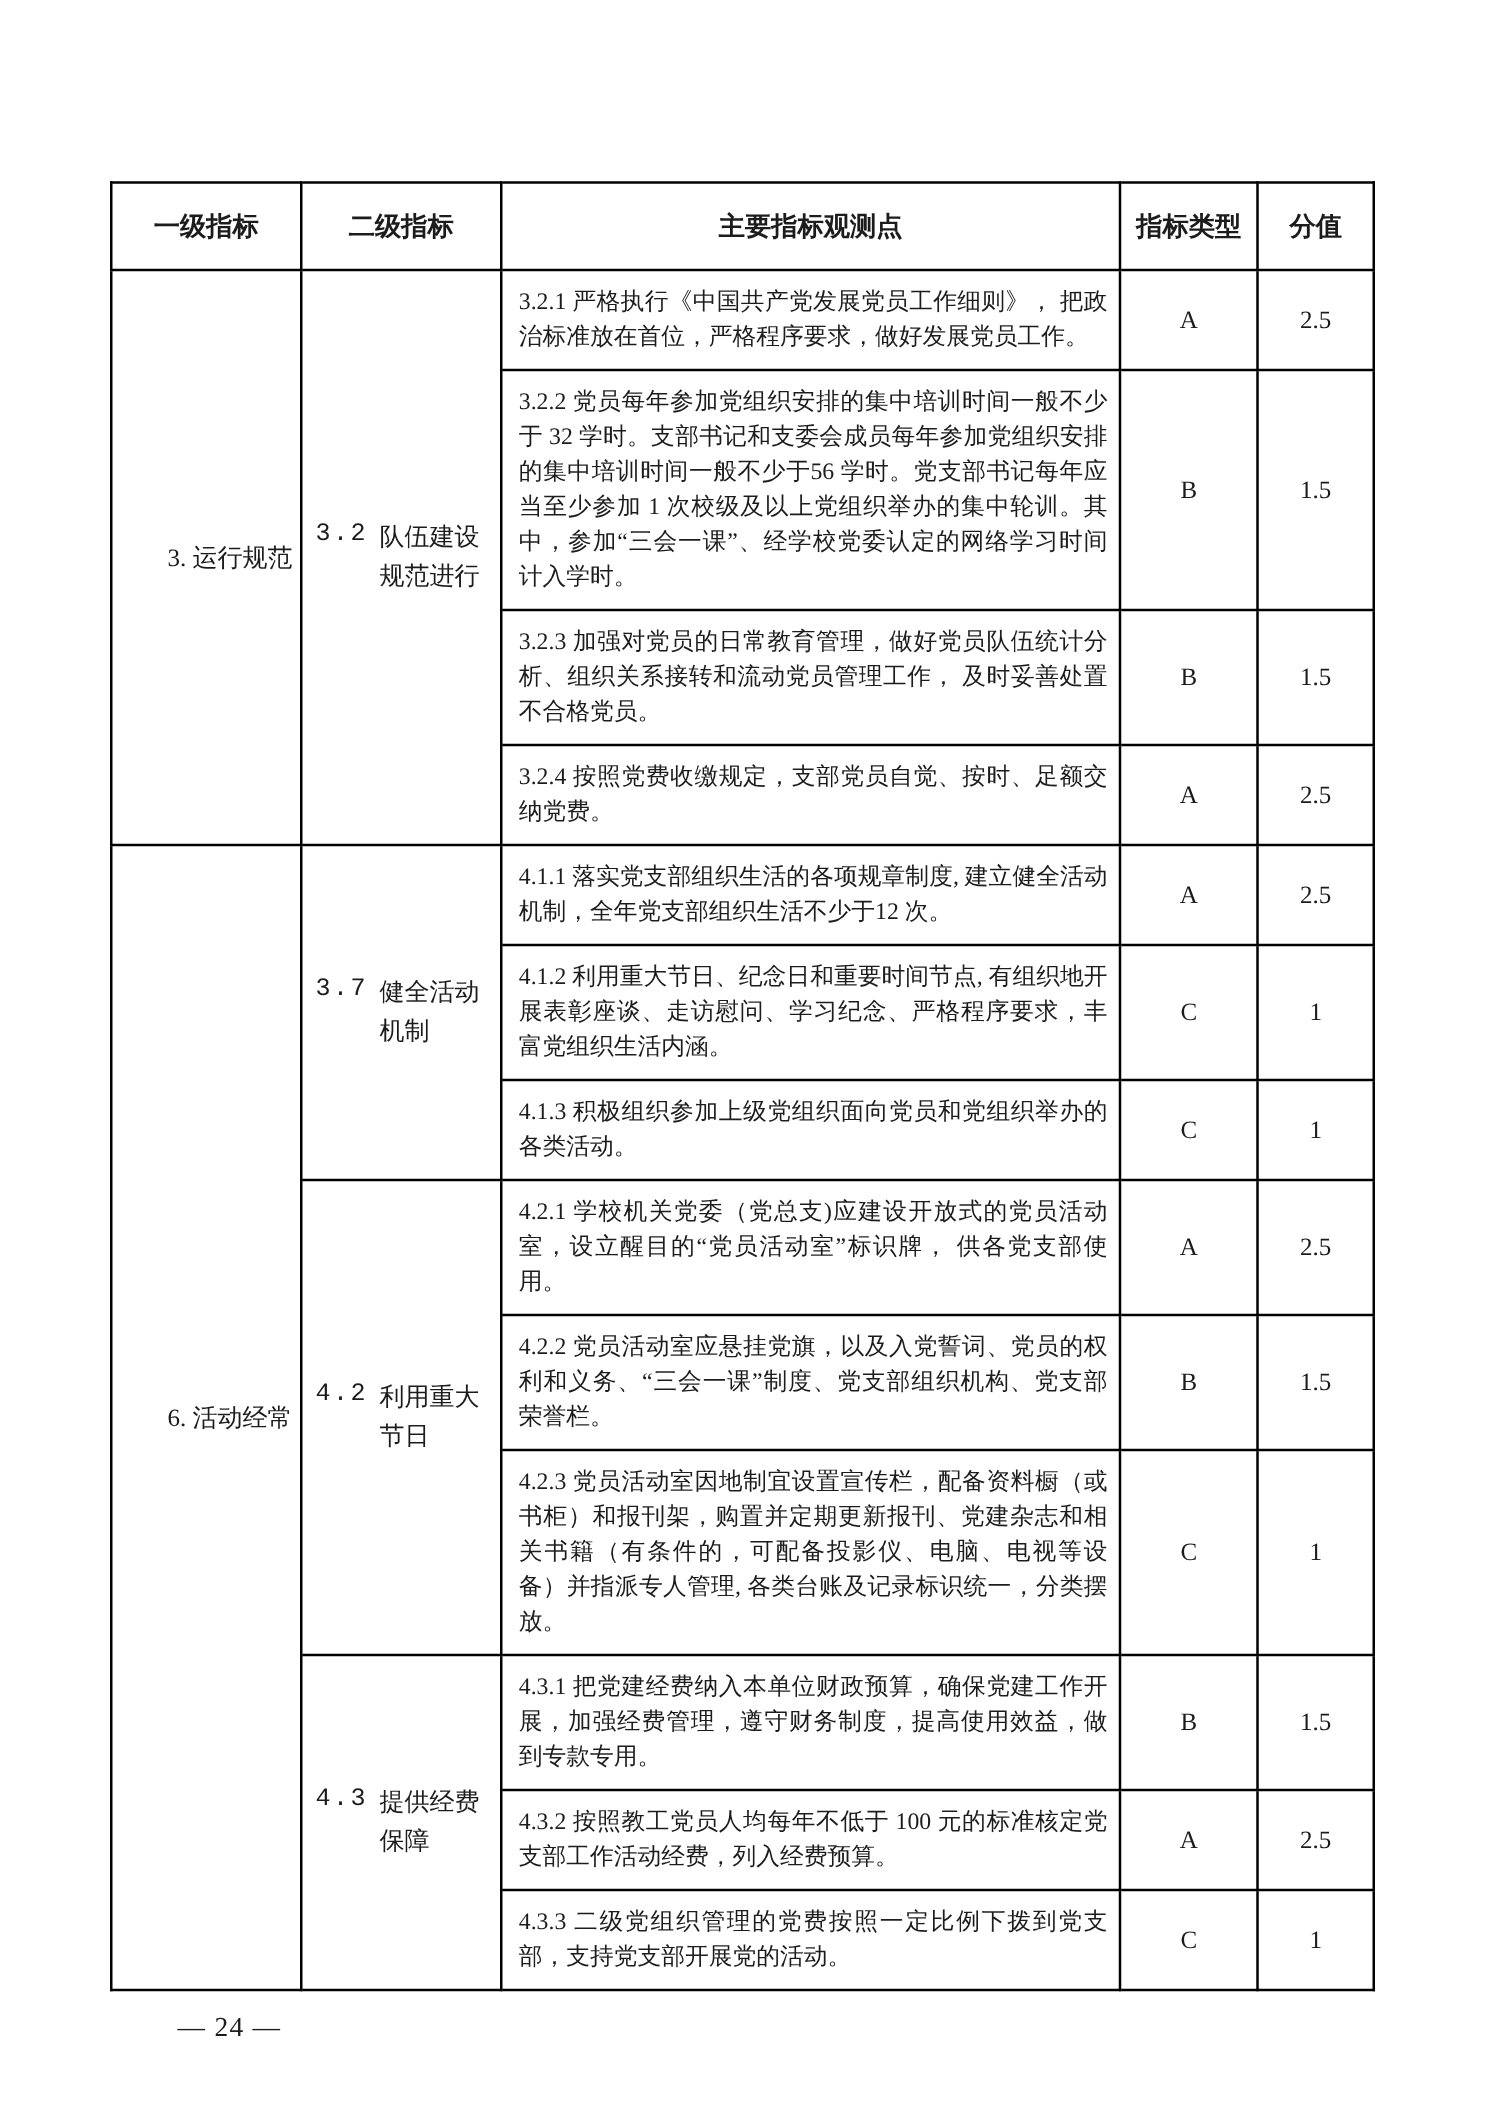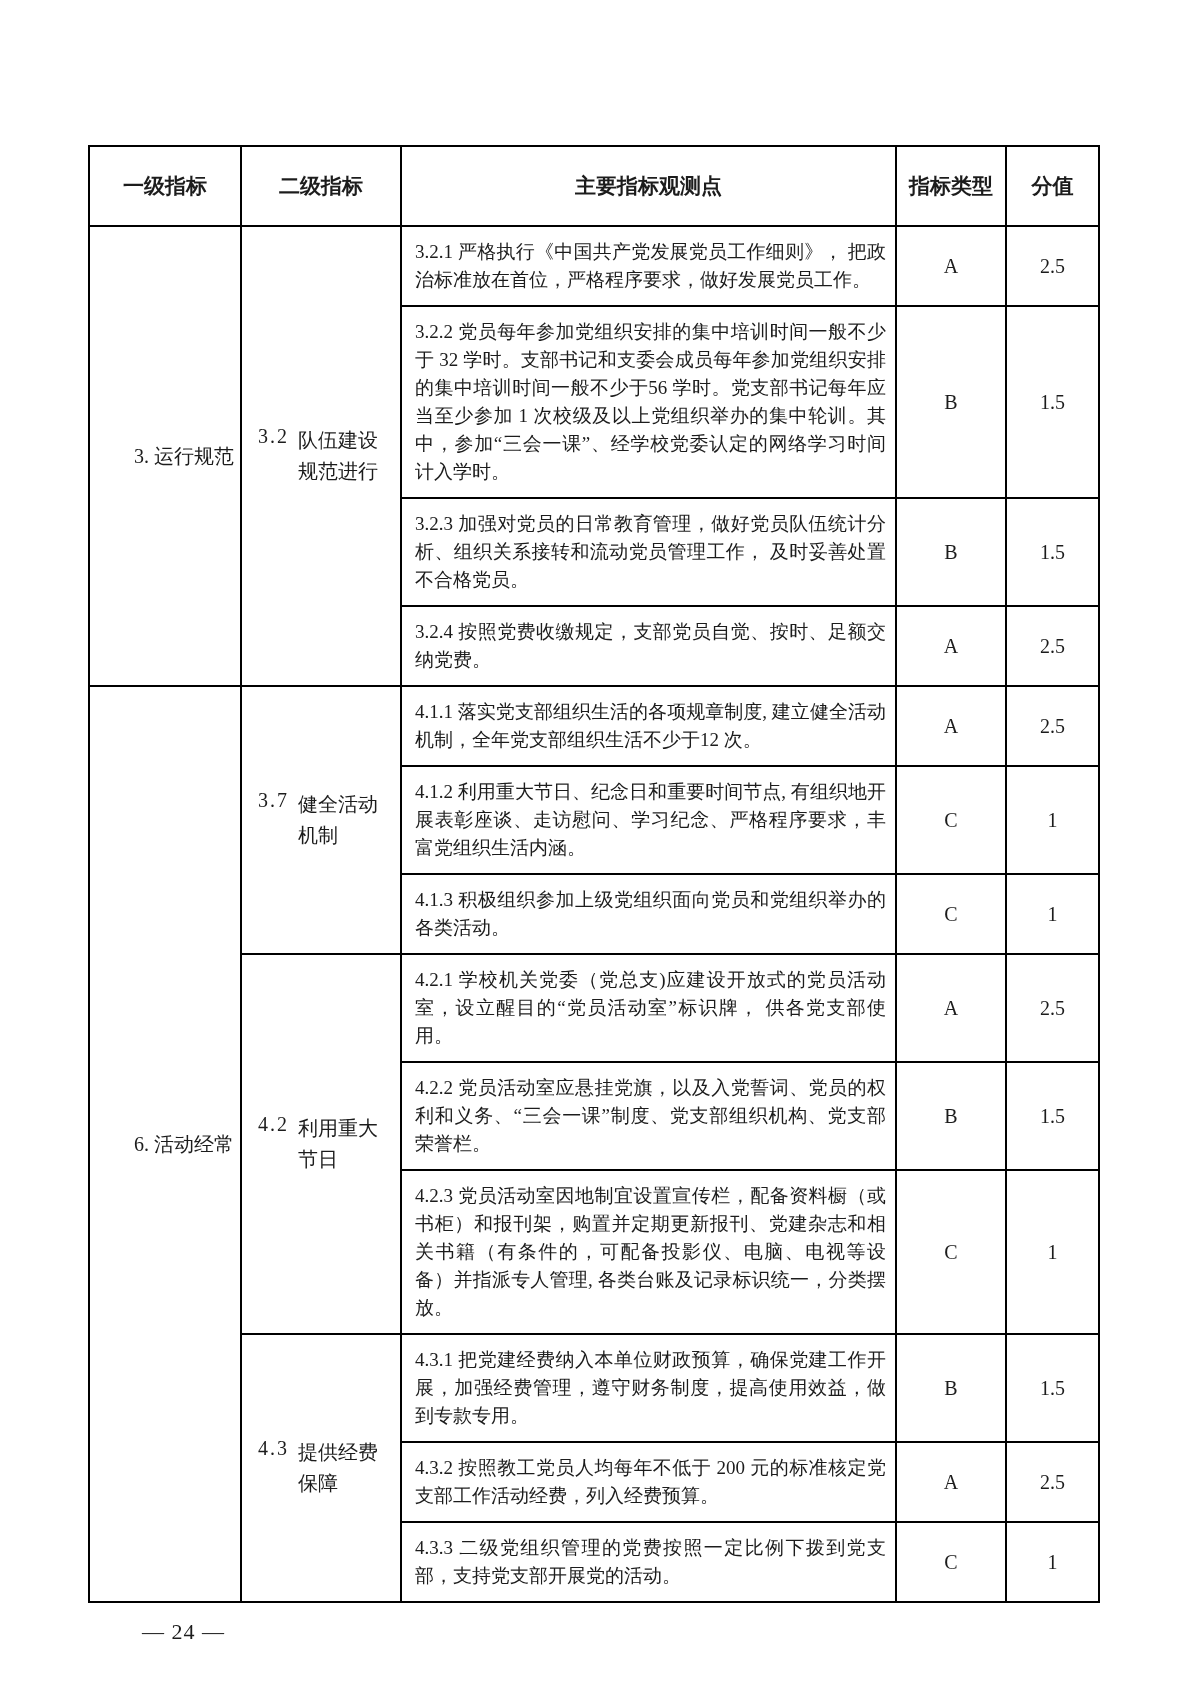--- a/index.html
+++ b/index.html
@@ -21,35 +21,35 @@
   }
   .doc-table th, .doc-table td {
     border: 2px solid #000;
     vertical-align: middle;
     word-break: break-all;
   }
   .doc-table th {
     font-family: "Liberation Sans", "DejaVu Sans", sans-serif;
     font-weight: bold;
     font-size: 21px;
-    height: 80px;
+    height: 70px;
     text-align: center;
     padding: 4px;
   }
   td.l1 {
     text-align: right;
     font-size: 20px;
     padding: 6px;
   }
   td.l2 {
     text-align: center;
     font-size: 20px;
     padding: 6px 4px;
   }
-  .l2wrap { display: inline-block; text-align: left; white-space: nowrap; }
+  .l2wrap { display: inline-block; text-align: left; white-space: nowrap; font-family: Liberation Mono, monospace; }
   .l2no { vertical-align: top; margin-right: 9px; letter-spacing: 2px; }
   .l2name {
     display: inline-block;
     width: 86px;
     vertical-align: top;
     white-space: normal;
     line-height: 31px;
   }
   td.obs {
     font-size: 19px;
@@ -163,21 +163,21 @@
       <td class="l2" rowspan="3">
         <span class="l2wrap">
           <span class="l2no">4.3</span><span class="l2name">提供经费保障</span>
         </span>
       </td>
       <td class="obs">4.3.1 把党建经费纳入本单位财政预算，确保党建工作开展，加强经费管理，遵守财务制度，提高使用效益，做到专款专用。</td>
       <td class="type">B</td>
       <td class="score">1.5</td>
     </tr>
     <tr>
-      <td class="obs">4.3.2 按照教工党员人均每年不低于 200 元的标准核定党支部工作活动经费，列入经费预算。</td>
+      <td class="obs">4.3.2 按照教工党员人均每年不低于 100 元的标准核定党支部工作活动经费，列入经费预算。</td>
       <td class="type">A</td>
       <td class="score">2.5</td>
     </tr>
     <tr>
       <td class="obs">4.3.3 二级党组织管理的党费按照一定比例下拨到党支部，支持党支部开展党的活动。</td>
       <td class="type">C</td>
       <td class="score">1</td>
     </tr>
   </tbody>
 </table>

